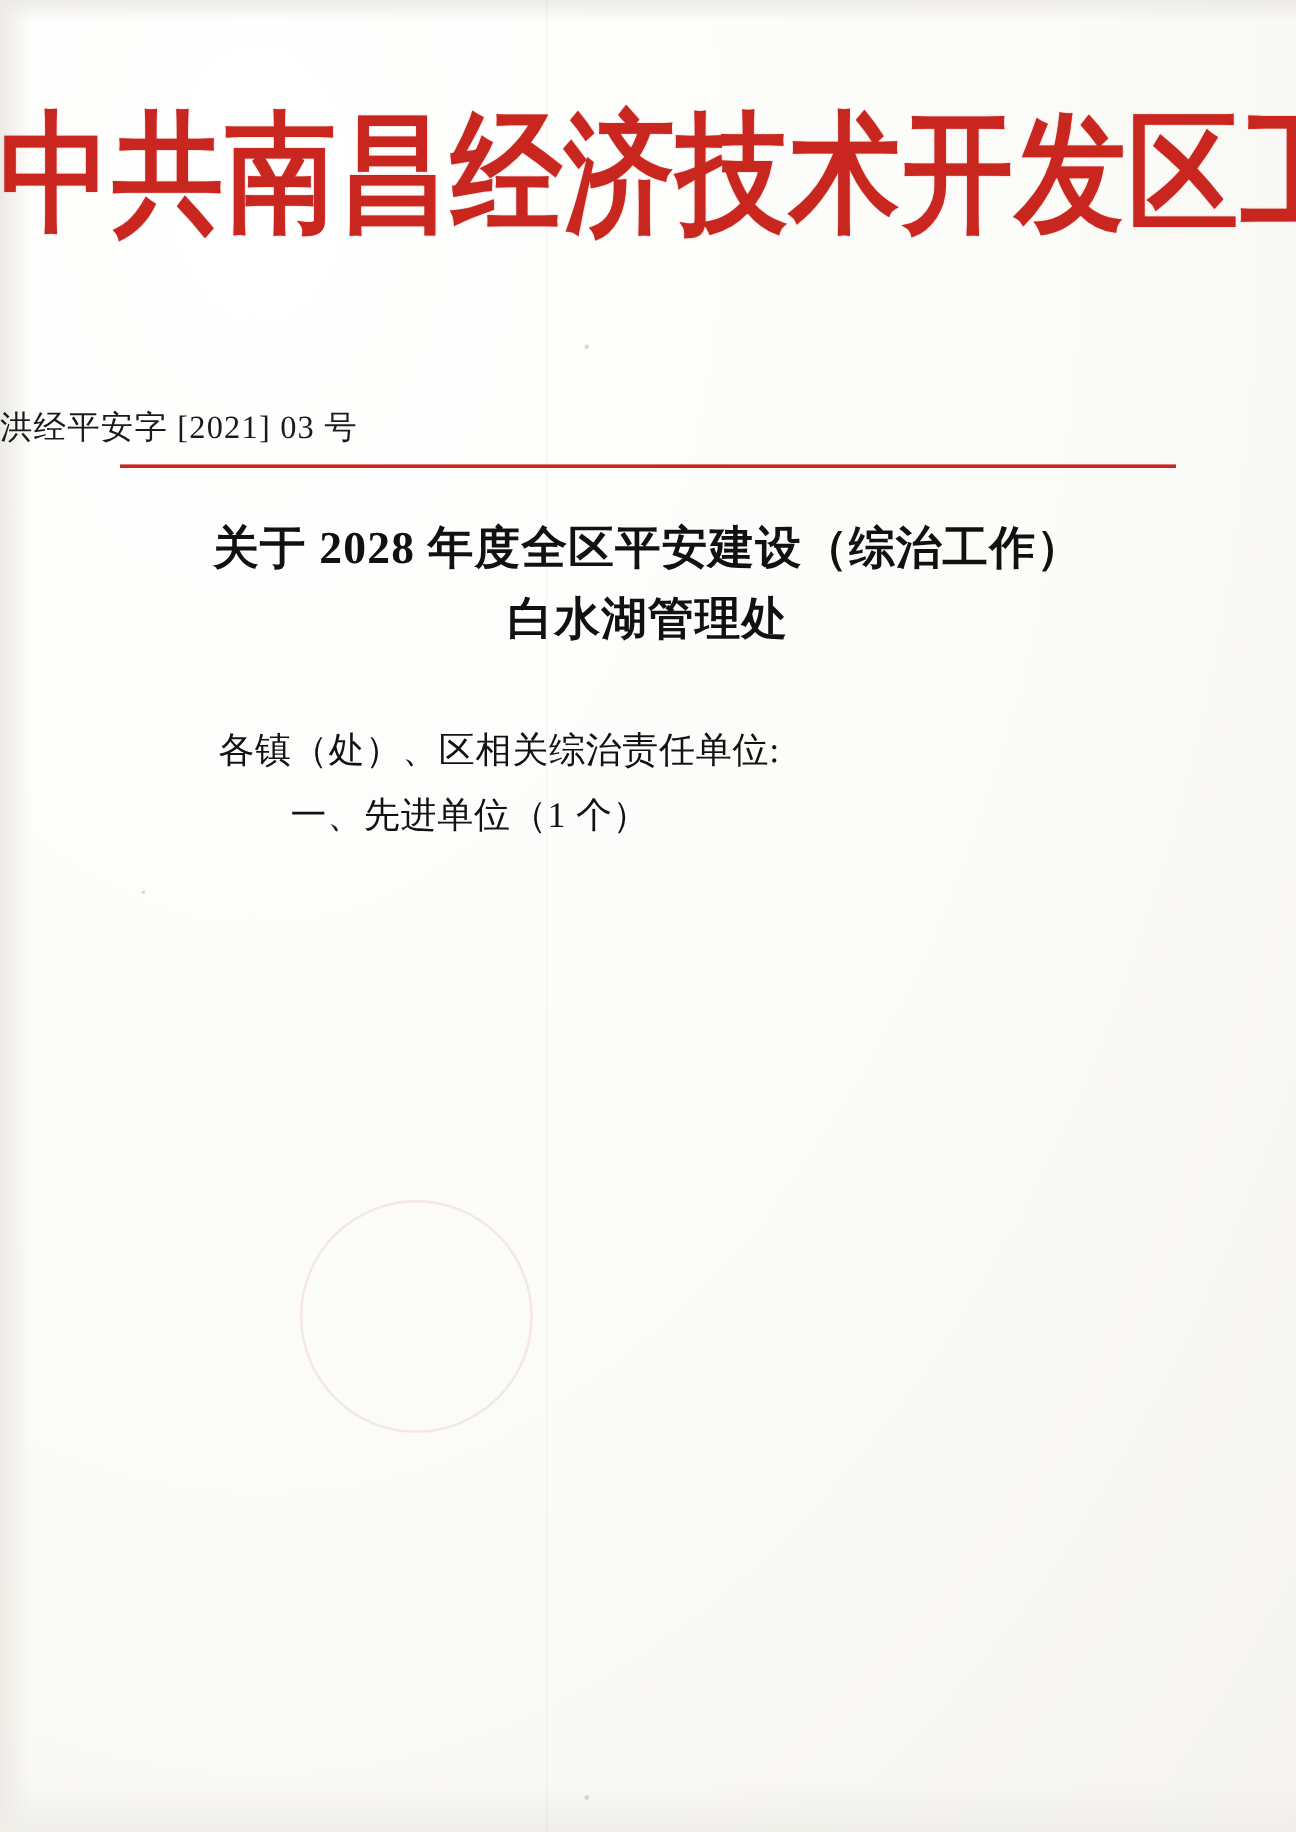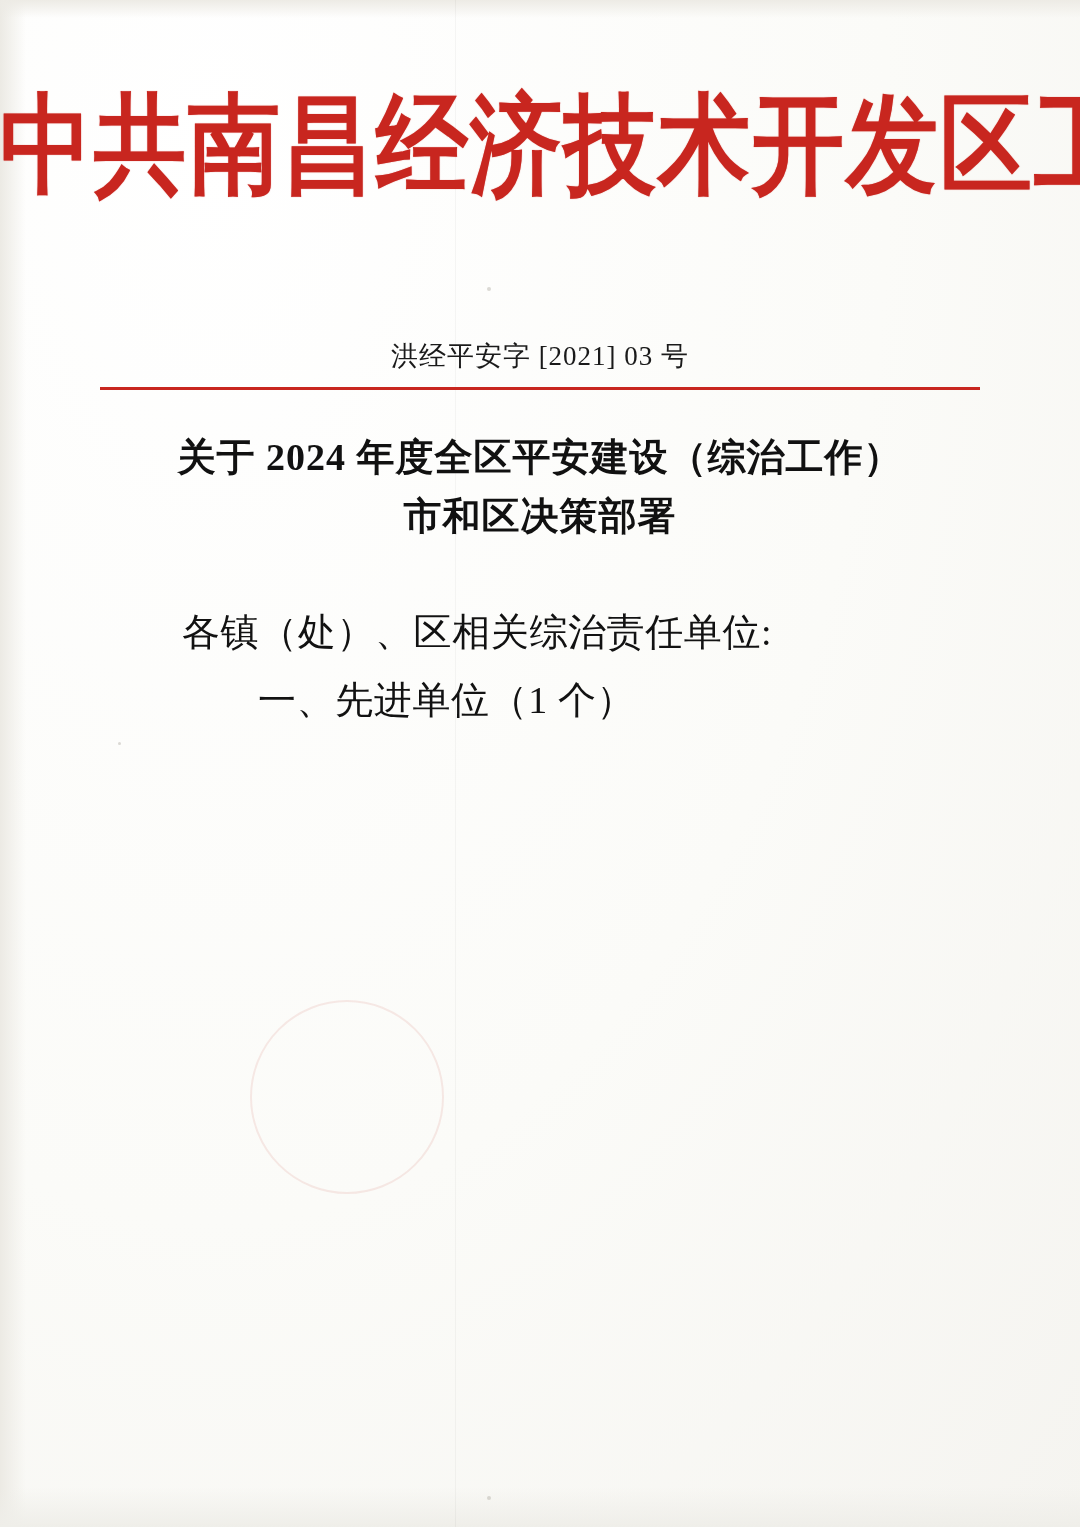--- a/index.html
+++ b/index.html
@@ -58,21 +58,21 @@
     transform: scaleY(1.18);
     transform-origin: center top;
     text-shadow: 0 0 1px rgba(200,38,31,0.6);
   }
 
   .doc-number {
     position: absolute;
     top: 338px;
     left: 0;
     right: 0;
-    text-align: center;
+    text-align: left;
     font-size: 27px;
     color: #1a1a1a;
     letter-spacing: 1px;
   }
 
   .red-rule {
     position: absolute;
     top: 387px;
     left: 100px;
     right: 100px;
@@ -91,21 +91,21 @@
     line-height: 1.55;
     color: #111;
     letter-spacing: 1px;
   }
 
   .body-text {
     position: absolute;
     top: 600px;
     left: 182px;
     width: 760px;
-    font-size: 38px;
+    font-size: 30px;
     line-height: 1.73;
     color: #121212;
     letter-spacing: 0.6px;
     text-align: justify;
     text-justify: inter-ideograph;
   }
   .body-text p {
     margin: 0 0 2px 0;
   }
   .indent {
@@ -150,22 +150,22 @@
 
   <div class="fold" style="left:455px;"></div>
 
   <div class="letterhead">中共南昌经济技术开发区工委平安建设领导小组</div>
 
   <div class="doc-number">洪经平安字 [2021] 03 号</div>
 
   <div class="red-rule"></div>
 
   <div class="doc-title">
-    <div>关于 2024 年度全区平安建设（综治工作）</div>
-    <div>市和区决策部署</div>
+    <div>关于 2028 年度全区平安建设（综治工作）</div>
+    <div>白水湖管理处</div>
   </div>
 
   <div class="body-text">
     <p class="noindent">各镇（处）、区相关综治责任单位:</p>
     <p class="indent">一、先进单位（1 个）</p>
   </div>
 
   <div class="stamp-ghost"></div>
 
   <div class="speck" style="left:487px; top:287px; width:4px; height:4px;"></div>

